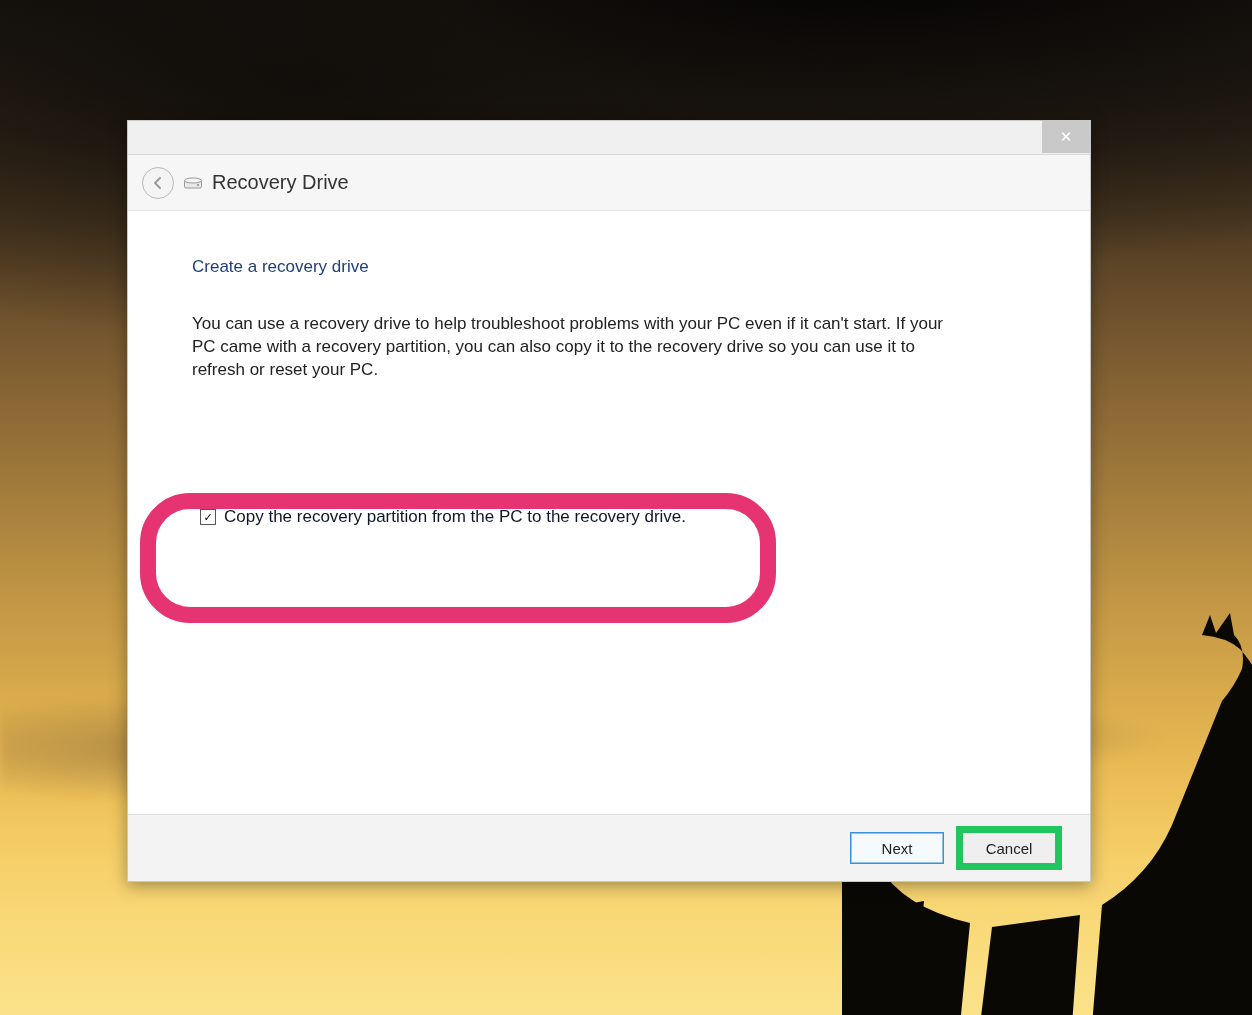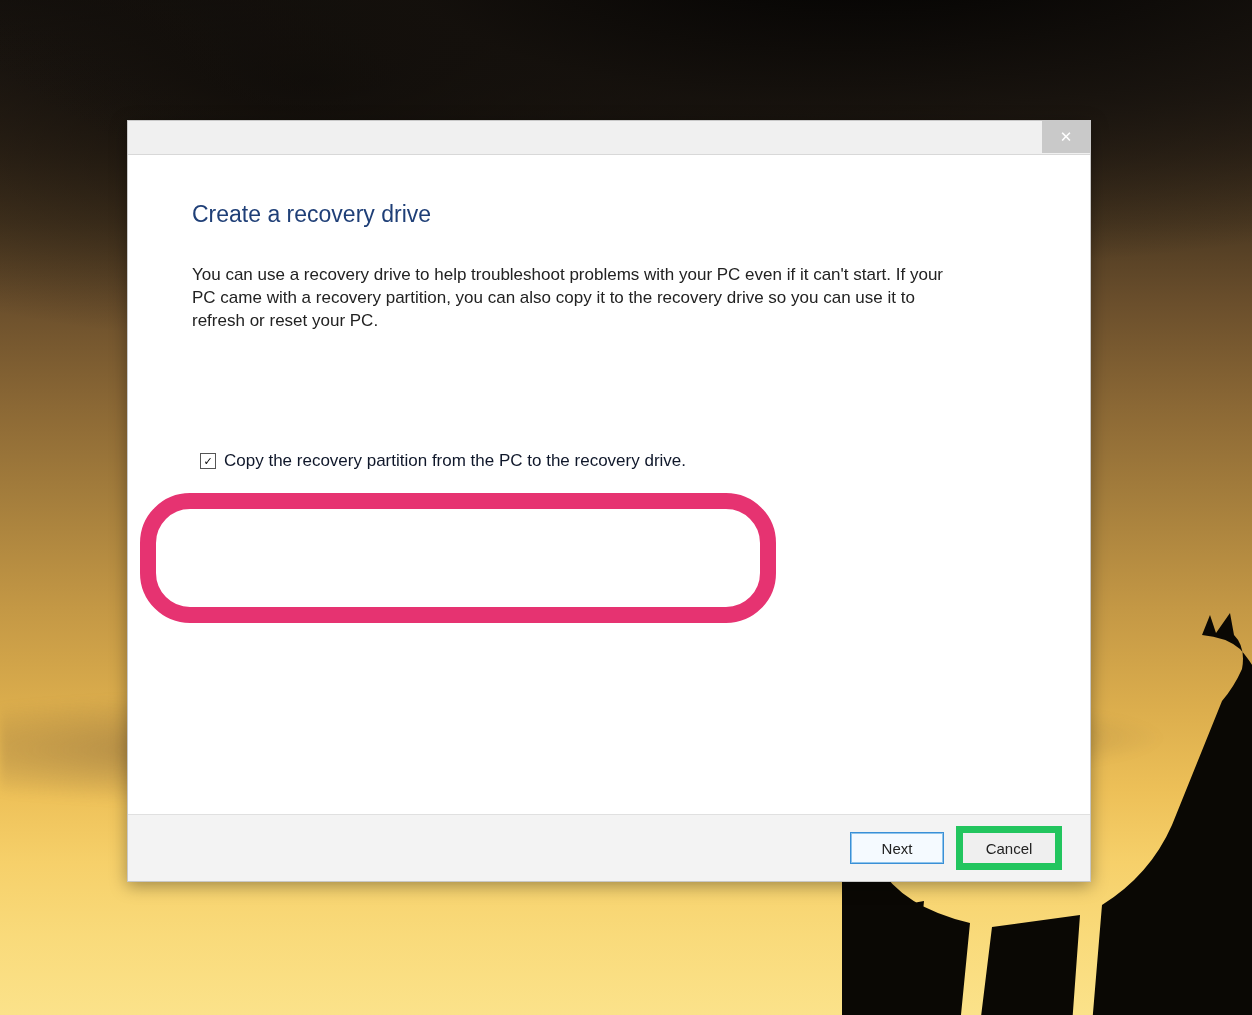--- a/index.html
+++ b/index.html
@@ -124,21 +124,21 @@
     color: #333;
   }
 
   .content {
     flex: 1 1 auto;
     background: #fff;
     padding: 46px 64px 20px 64px;
     position: relative;
   }
   .page-heading {
-    font-size: 23px;
+    font-size: 17px;
     color: #1f3f77;
     font-weight: 400;
     margin: 0 0 36px 0;
   }
   .body-text {
     font-size: 17px;
     color: #222;
     line-height: 1.35;
     max-width: 760px;
     margin-top: 32px;
@@ -239,20 +239,35 @@
 </div>
 
 <div class="window">
 
   <div class="titlebar">
     <div class="close-btn">
       <span>✕</span>
     </div>
   </div>
 
+  <div class="nav-header">
+    <div class="back-circle">
+      <svg width="16" height="16" viewBox="0 0 16 16">
+        <path d="M10 3 L5 8 L10 13" fill="none" stroke="#9a9a9a" stroke-width="2" stroke-linecap="round" stroke-linejoin="round"></path>
+      </svg>
+    </div>
+    <div class="drive-icon">
+      <svg width="18" height="12" viewBox="0 0 18 12">
+        <rect x="0.5" y="3" width="17" height="8" rx="1.5" fill="#e8e8e8" stroke="#9a9a9a"></rect>
+        <ellipse cx="9" cy="3.5" rx="8.5" ry="2.5" fill="#f4f4f4" stroke="#9a9a9a"></ellipse>
+        <circle cx="14" cy="8" r="0.9" fill="#7a7a7a"></circle>
+      </svg>
+    </div>
+    <div class="nav-title">Recovery Drive</div>
+  </div>
 
   <div class="content">
     <h1 class="page-heading">Create a recovery drive</h1>
     <div class="body-text">You can use a recovery drive to help troubleshoot problems with your PC even if it can't start. If your PC came with a recovery partition, you can also copy it to the recovery drive so you can use it to refresh or reset your PC.</div>
 
     <div class="checkbox-row">
       <div class="chk">
         <span>✓</span>
       </div>
       <span class="chk-label">Copy the recovery partition from the PC to the recovery drive.</span>

